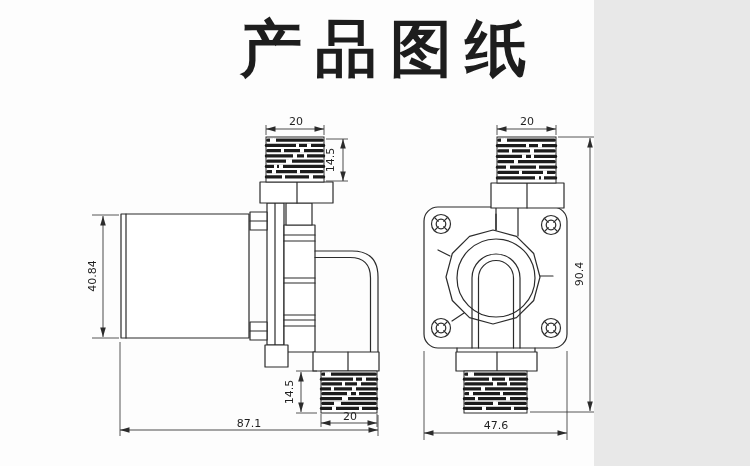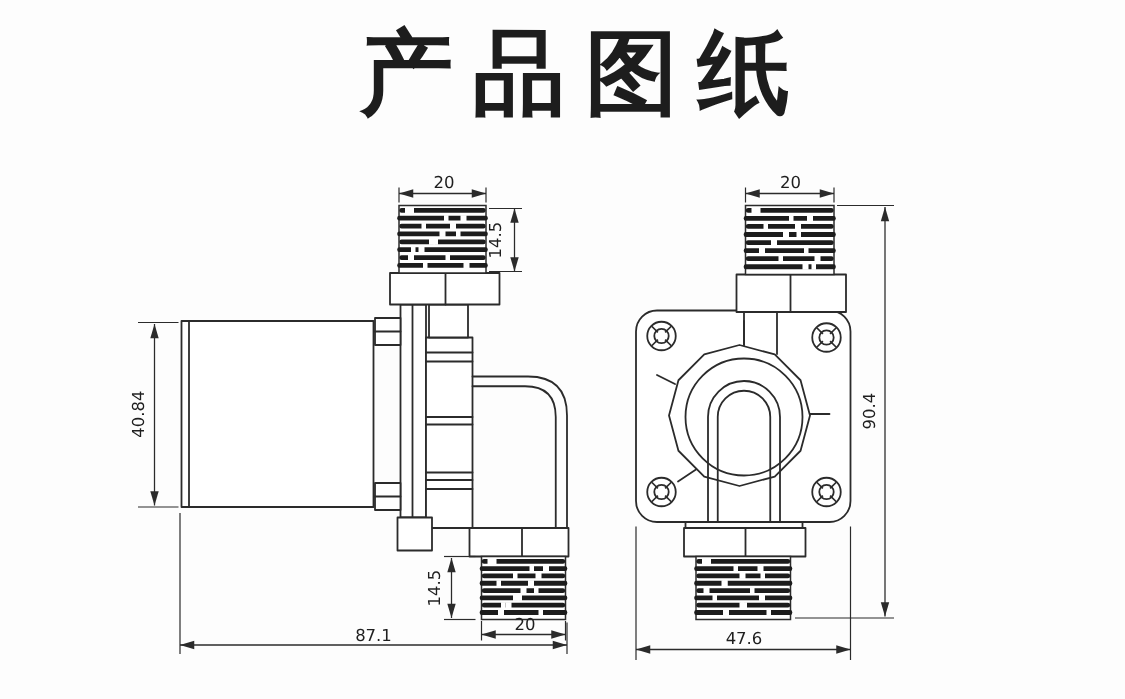--- a/index.html
+++ b/index.html
@@ -3,21 +3,21 @@
 <meta charset="utf-8">
 <style>
   :root{
     --line:#2b2b2b;
     --thread:#1c1c1c;
     --bg:#fdfdfd;
     --title:#1d1d1d;
   }
   html,body{margin:0;padding:0;background:#e8e8e8;}
   .stage{
-    position:relative;width:750px;height:466px;background:var(--bg);
+    position:relative;width:594px;height:466px;background:var(--bg);
     overflow:hidden;font-family:"DejaVu Sans",sans-serif;
   }
   svg{display:block;}
   .title-text{
     font-family:"DejaVu Serif","Liberation Serif",serif;
     font-size:62px;font-weight:600;letter-spacing:13px;fill:var(--title);
   }
   .ln{fill:none;stroke:var(--line);stroke-width:1.2;stroke-linecap:round;stroke-linejoin:round;}
   .fw{fill:#ffffff;stroke:var(--line);stroke-width:1.2;stroke-linejoin:round;}
   .dim{fill:none;stroke:var(--line);stroke-width:0.85;}

